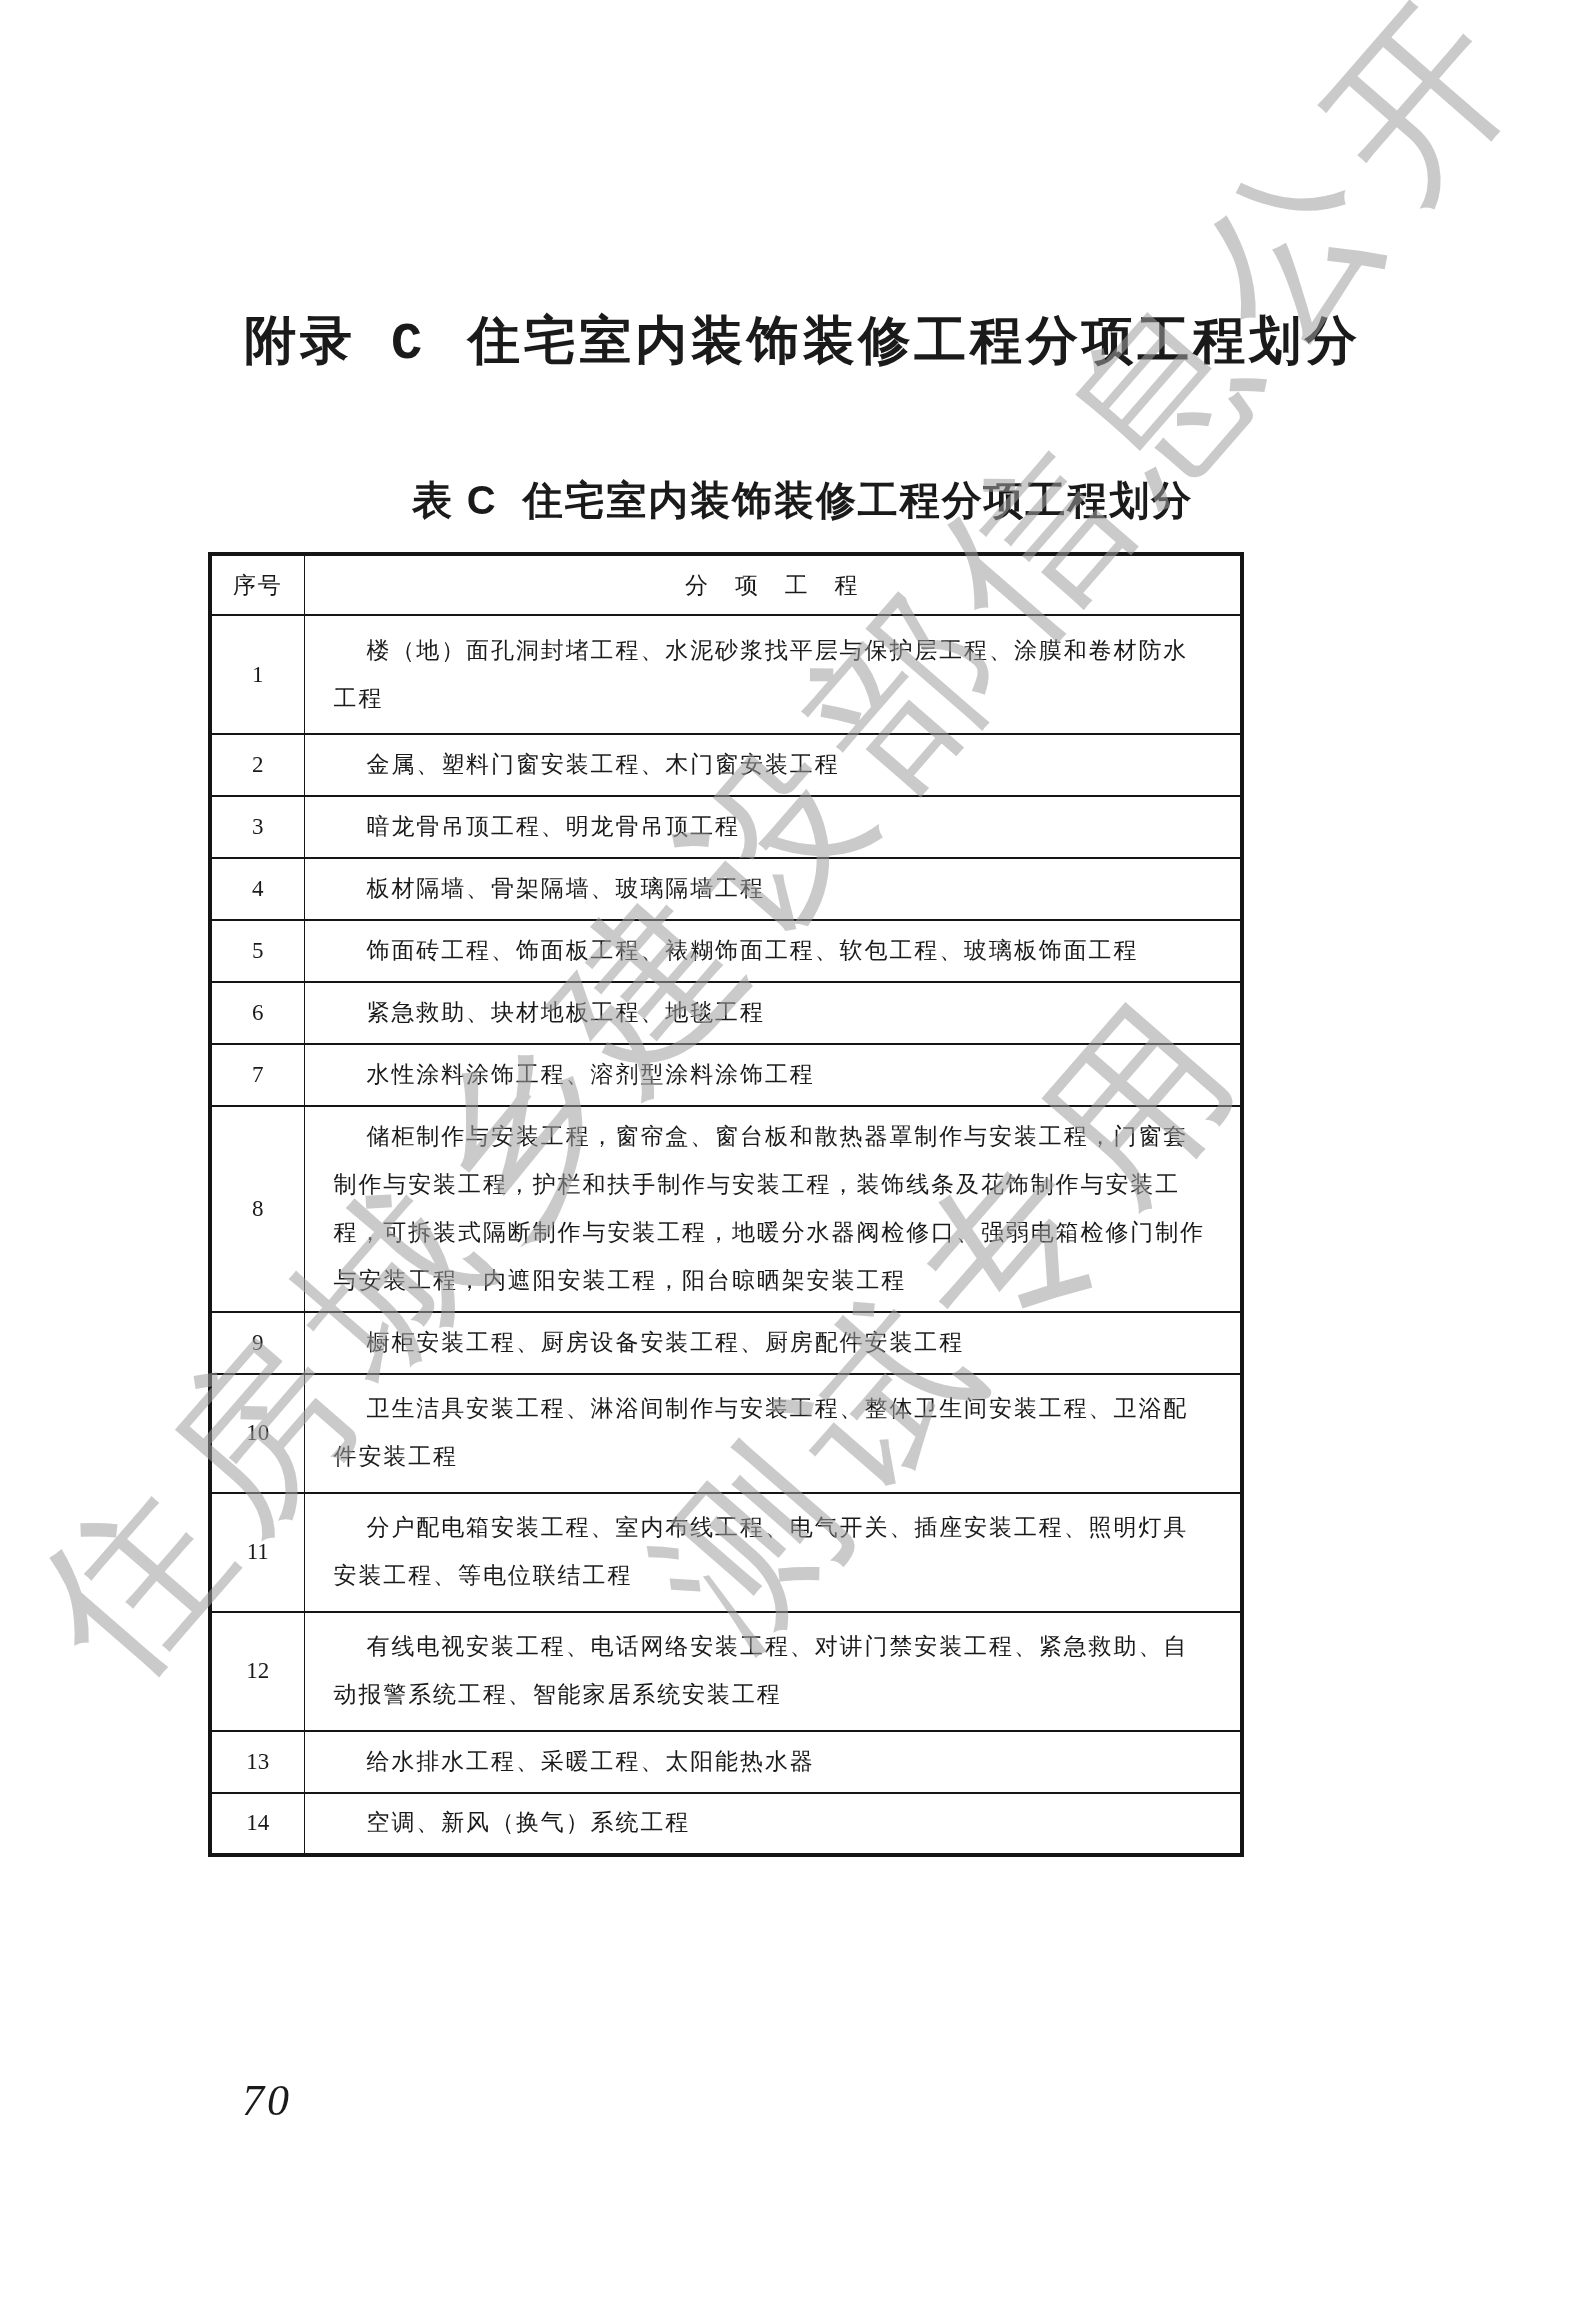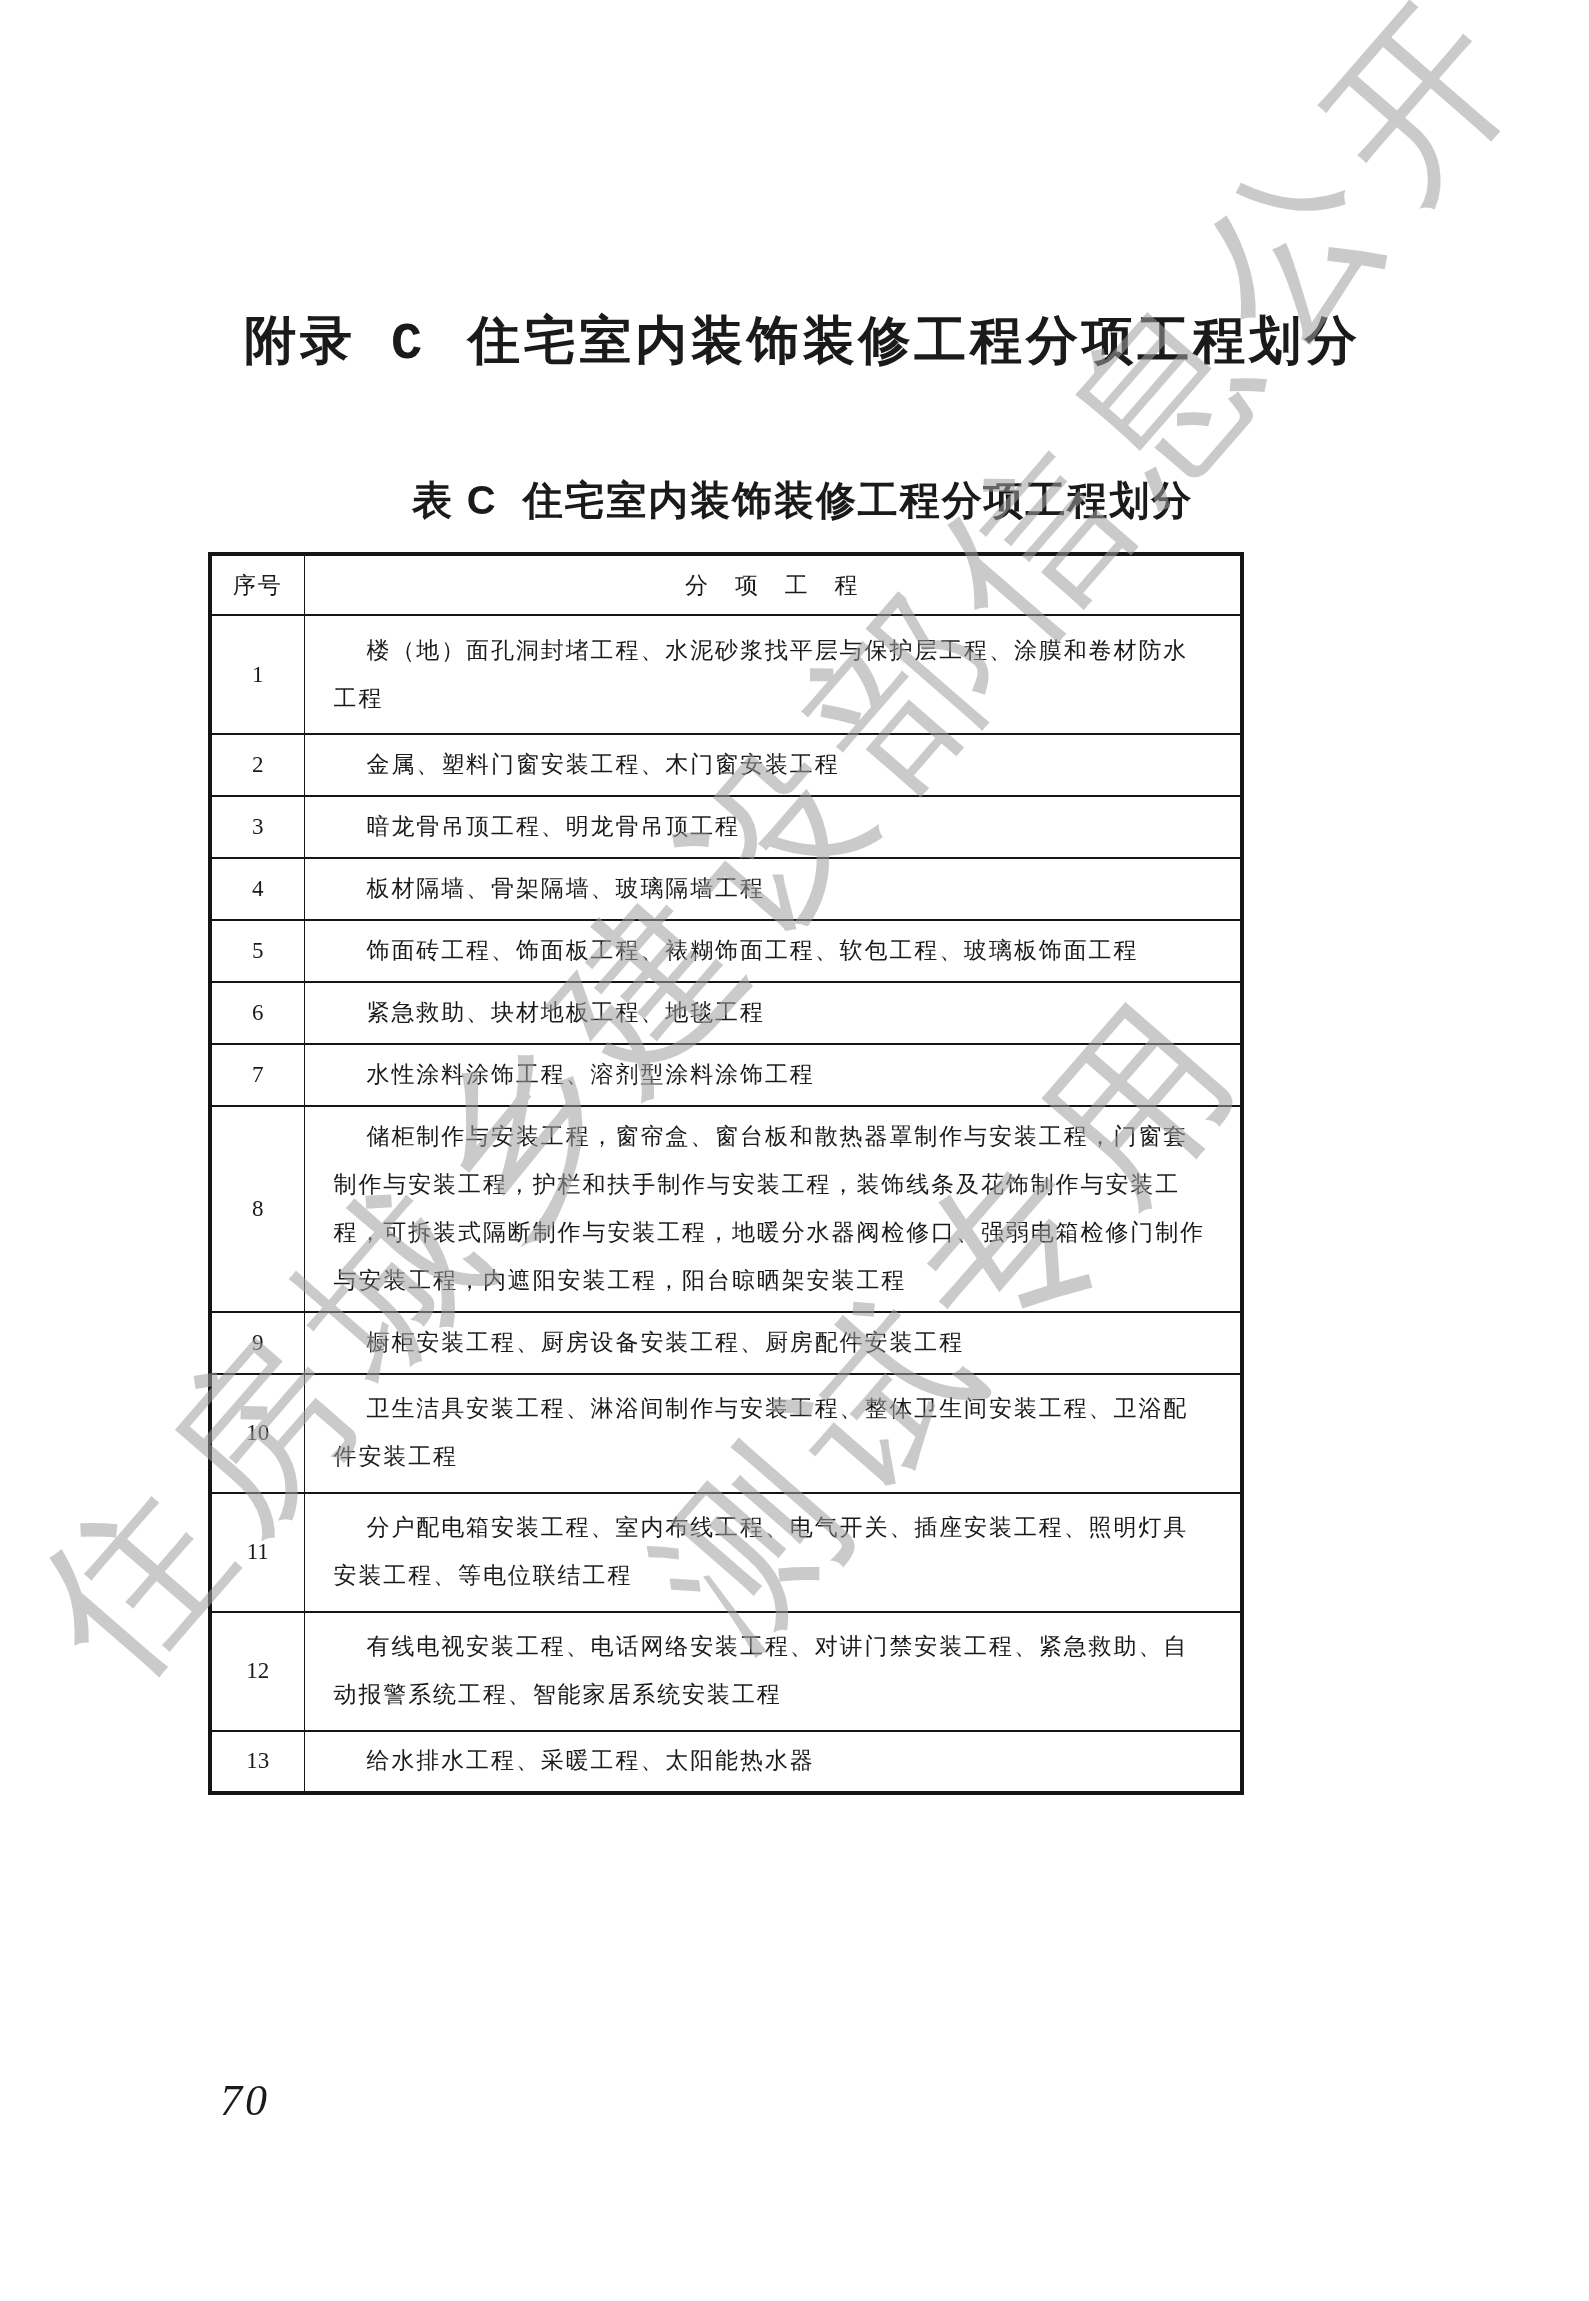--- a/index.html
+++ b/index.html
@@ -64,21 +64,21 @@
   tr.lines-4{height:198px;}
   .cell-text{
     margin:5.8px 0;
     padding-left:29px;padding-right:33px;
     text-indent:33px;
     line-height:48px;
     letter-spacing:1.9px;
   }
   
   .page-number{
-    position:absolute;left:220px;top:2075px;
+    position:absolute;left:242px;top:2075px;
     font-size:44px;font-style:italic;
     font-family:"Liberation Serif","DejaVu Serif",serif;
     letter-spacing:2.9px;
   }
   
   .watermark{
     position:absolute;
     white-space:nowrap;
     font-family:"Liberation Serif","DejaVu Serif",serif;
     color:#a0a0a0;opacity:0.55;
@@ -194,19 +194,25 @@
           <td class="col-item">
             <p class="cell-text">有线电视安装工程、电话网络安装工程、对讲门禁安装工程、紧急救助、自动报警系统工程、智能家居系统安装工程</p>
           </td>
         </tr>
         <tr class="row lines-1">
           <td class="col-no">13</td>
           <td class="col-item">
             <p class="cell-text">给水排水工程、采暖工程、太阳能热水器</p>
           </td>
         </tr>
+        <tr class="row lines-1">
+          <td class="col-no">14</td>
+          <td class="col-item">
+            <p class="cell-text">空调、新风（换气）系统工程</p>
+          </td>
+        </tr>
       </tbody>
   </table>
 
   <div class="page-number">70</div>
 
 </div>
 
 
 </body></html>

